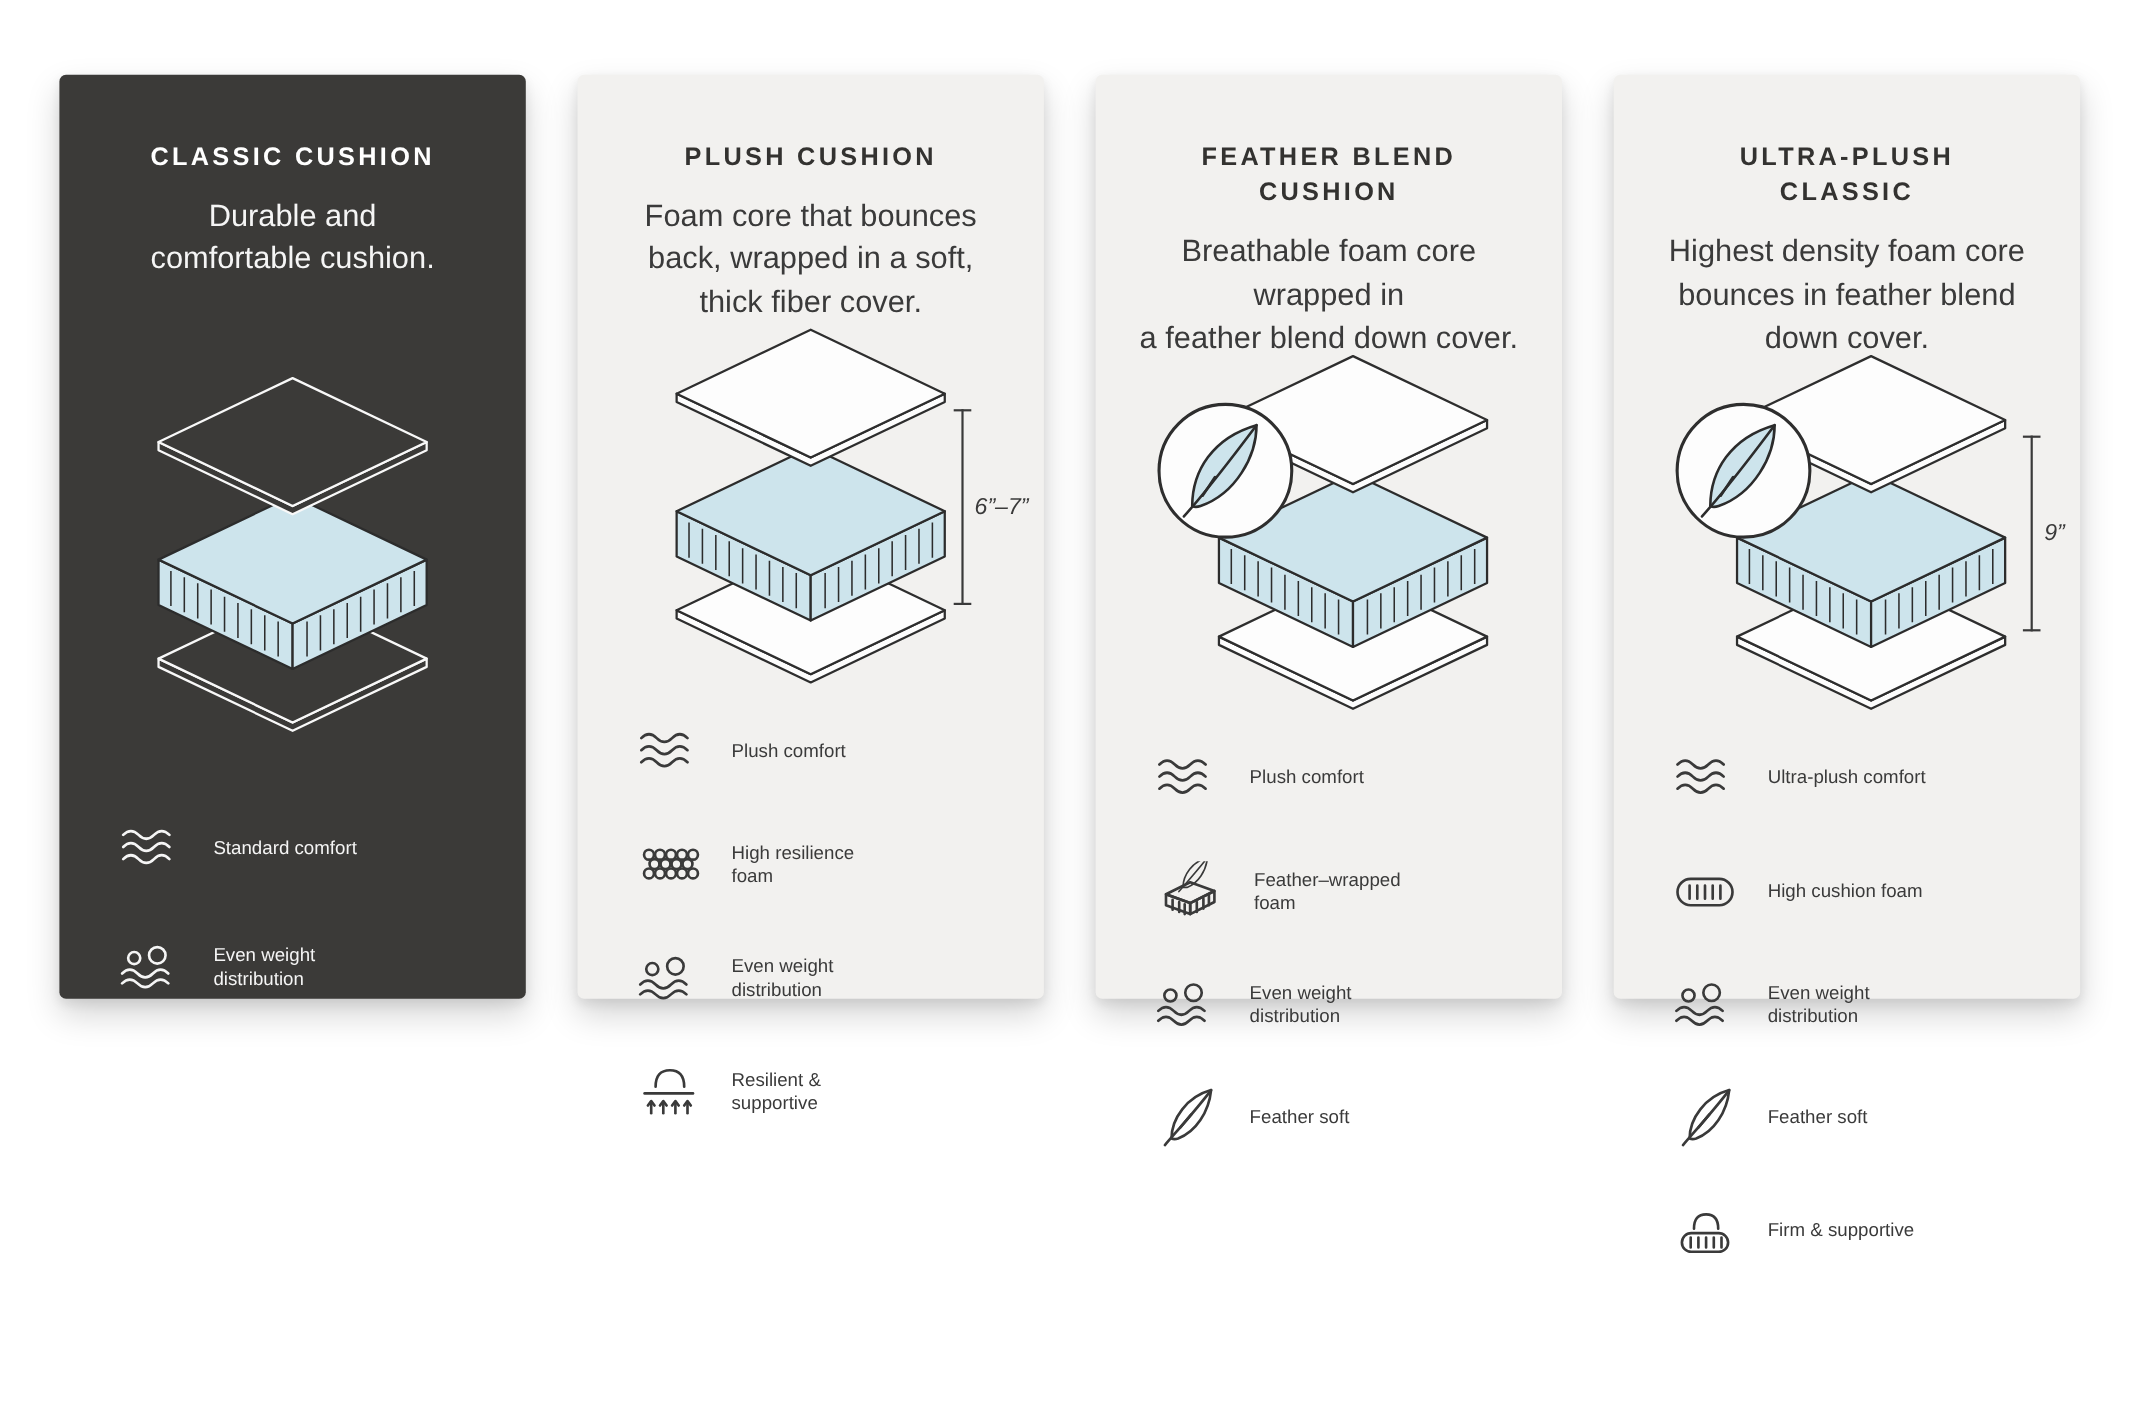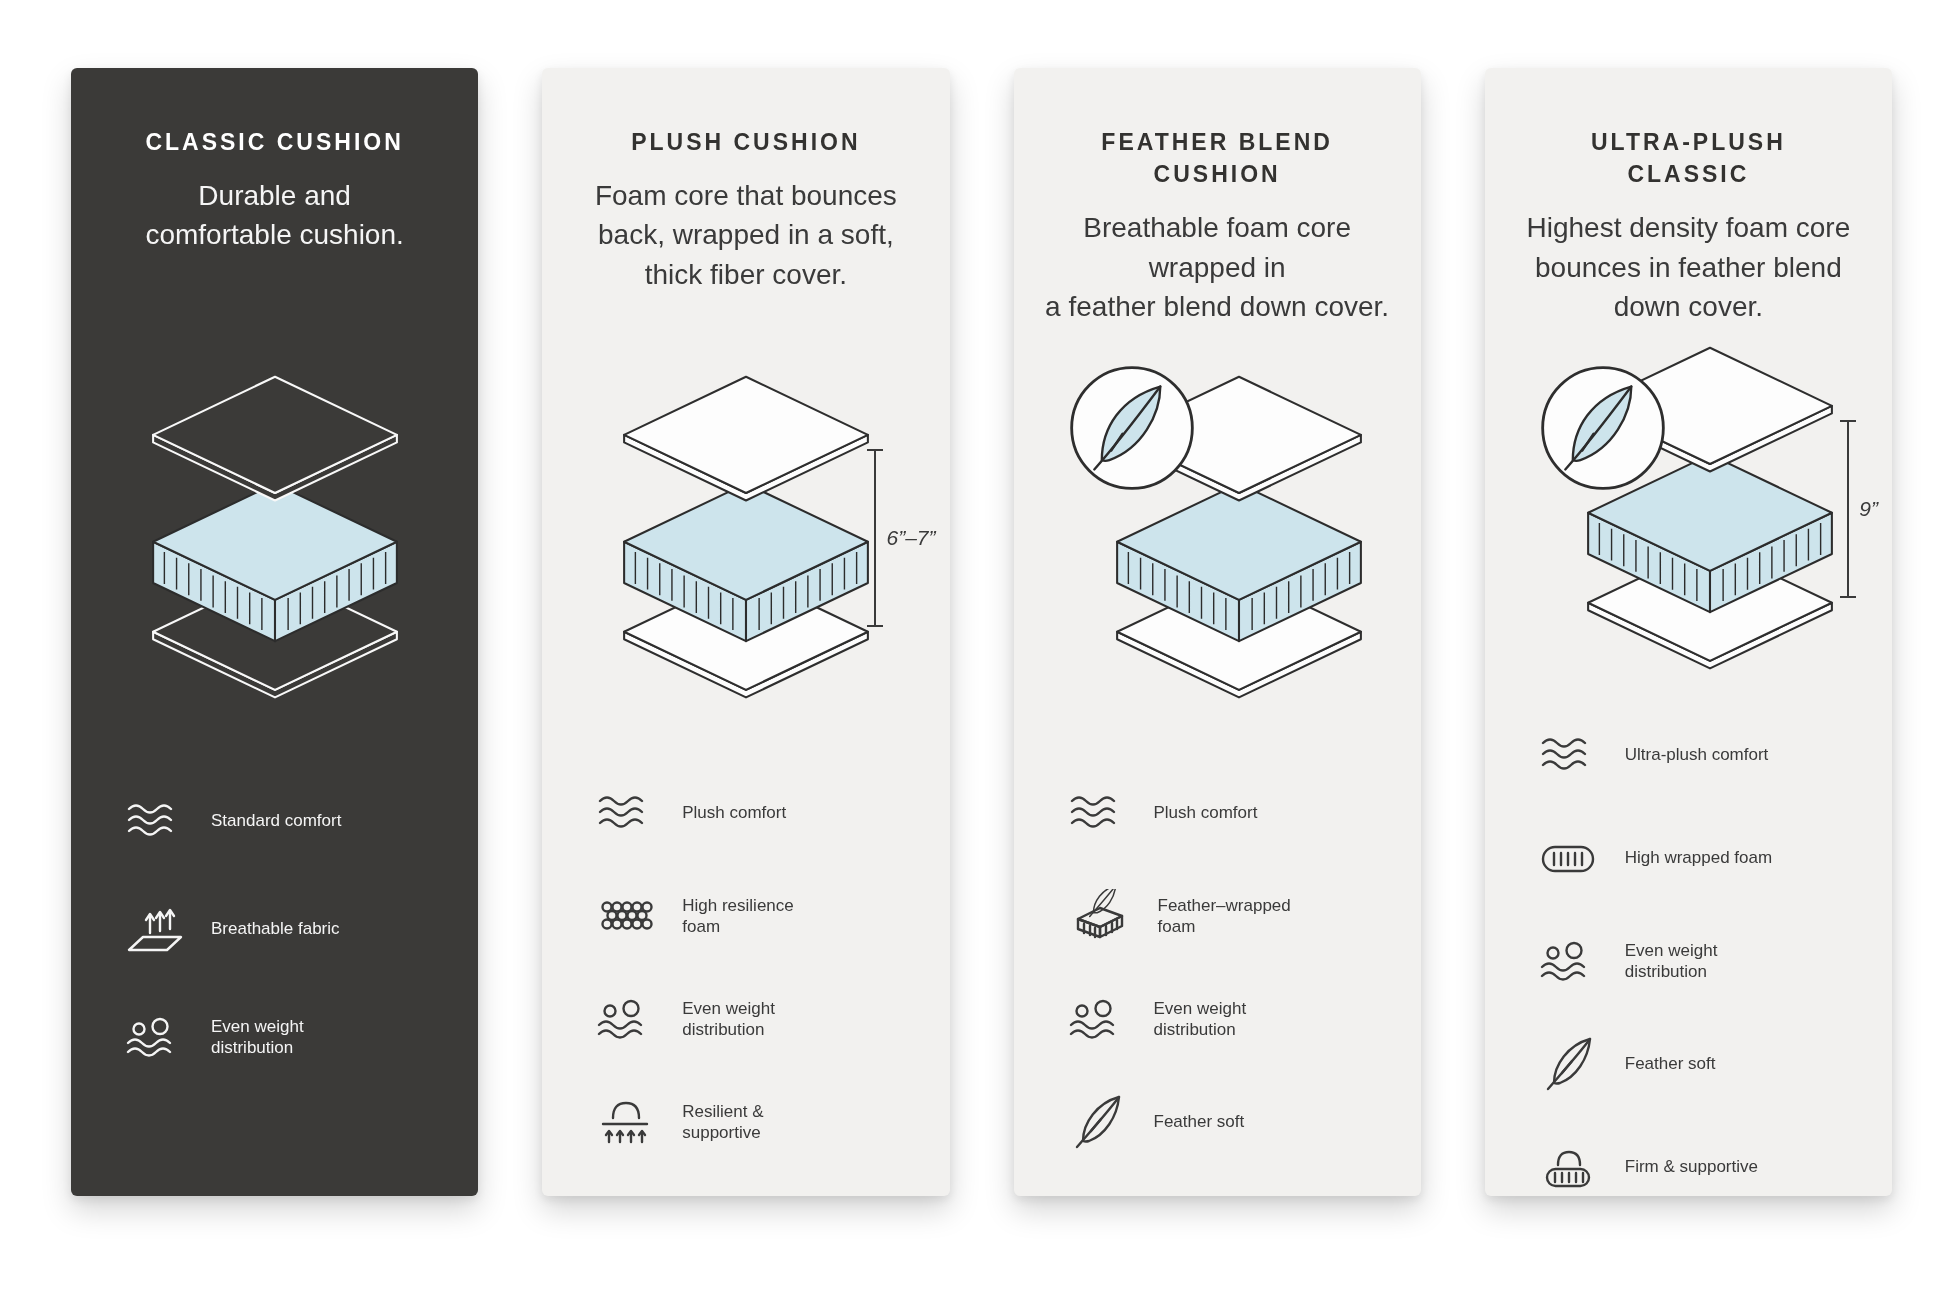--- a/index.html
+++ b/index.html
@@ -3,23 +3,23 @@
 <meta charset="utf-8">
 <style>
   * { box-sizing: border-box; }
   html,body { margin:0; padding:0; }
   body {
     width:1946px; height:1298px; background:#ffffff; overflow:hidden;
     font-family:"Liberation Sans", sans-serif; color:#3a3a3a;
   }
   .board { display:flex; gap:47px; padding:68px 54px 46px; width:100%; height:100%; }
   .panel {
-    width:424px; height:1128px; border-radius:6px; background:var(--bg);
+    width:424px; height:840px; border-radius:6px; background:var(--bg);
     box-shadow:0 14px 30px rgba(0,0,0,.17), 0 4px 10px rgba(0,0,0,.08);
-    display:flex; flex-direction:column;margin-left:17px;
+    display:flex; flex-direction:column;
   }
   .panel--light { --bg:#f2f1ef; --face-fill:#fdfdfd; --face-stroke:#2e2e2e; --ink:#333230; color:#3a3a3a; }
   .panel--dark  { --bg:#3b3a38; --face-fill:#3b3a38; --face-stroke:#f8f8f8; --ink:#ffffff; color:#f5f5f5; }
 
   .panel-header { height:250px; padding:58px 28px 0; text-align:center; }
   .panel-title {
     margin:0; font-size:23px; font-weight:700; letter-spacing:3px;
     line-height:1.4; white-space:pre-line; color:var(--ink);
   }
   .panel-desc { margin:18px auto 0; font-size:28px; line-height:1.4; white-space:pre-line; }
@@ -89,34 +89,20 @@
     <ul class="features">
       <li class="feature">
         <span class="ficon">
           <svg viewBox="0 0 56 38" width="56" height="38">
               <path d="M3,7 q7,-7 14,0 t14,0 t14,0"></path>
               <path d="M3,18 q7,-7 14,0 t14,0 t14,0"></path>
               <path d="M3,29 q7,-7 14,0 t14,0 t14,0"></path>
             </svg>
         </span>
         <span class="flabel">Standard comfort</span>
-      </li>
-      <li class="feature">
-        <span class="ficon">
-          <svg viewBox="0 0 62 50" width="62" height="50">
-              <polygon points="6,46 44,46 58,33 20,33"></polygon>
-              <path d="M27,29 V12"></path>
-              <path d="M23,16 L27,10 L31,16"></path>
-              <path d="M37,27 V10"></path>
-              <path d="M33,14 L37,8 L41,14"></path>
-              <path d="M47,25 V8"></path>
-              <path d="M43,12 L47,6 L51,12"></path>
-            </svg>
-        </span>
-        <span class="flabel">Breathable fabric</span>
       </li>
       <li class="feature">
         <span class="ficon">
           <svg viewBox="0 0 60 40" width="60" height="40">
               <circle cx="15" cy="12" r="5.5"></circle>
               <circle cx="36" cy="9.5" r="7.5"></circle>
               <path d="M4,26 q7,-7 14,0 t14,0 t14,0"></path>
               <path d="M4,35 q7,-7 14,0 t14,0 t14,0"></path>
             </svg>
         </span>
@@ -355,21 +341,21 @@
         </span>
         <span class="flabel">Ultra-plush comfort</span>
       </li>
       <li class="feature">
         <span class="ficon">
           <svg viewBox="0 0 60 42" width="60" height="42">
               <rect x="5" y="10" width="50" height="24" rx="12"></rect>
               <path d="M16,16 V28 M23,16 V28 M30,16 V28 M37,16 V28 M44,16 V28"></path>
             </svg>
         </span>
-        <span class="flabel">High wrapped foam</span>
+        <span class="flabel">High cushion foam</span>
       </li>
       <li class="feature">
         <span class="ficon">
           <svg viewBox="0 0 60 40" width="60" height="40">
               <circle cx="15" cy="12" r="5.5"></circle>
               <circle cx="36" cy="9.5" r="7.5"></circle>
               <path d="M4,26 q7,-7 14,0 t14,0 t14,0"></path>
               <path d="M4,35 q7,-7 14,0 t14,0 t14,0"></path>
             </svg>
         </span>

